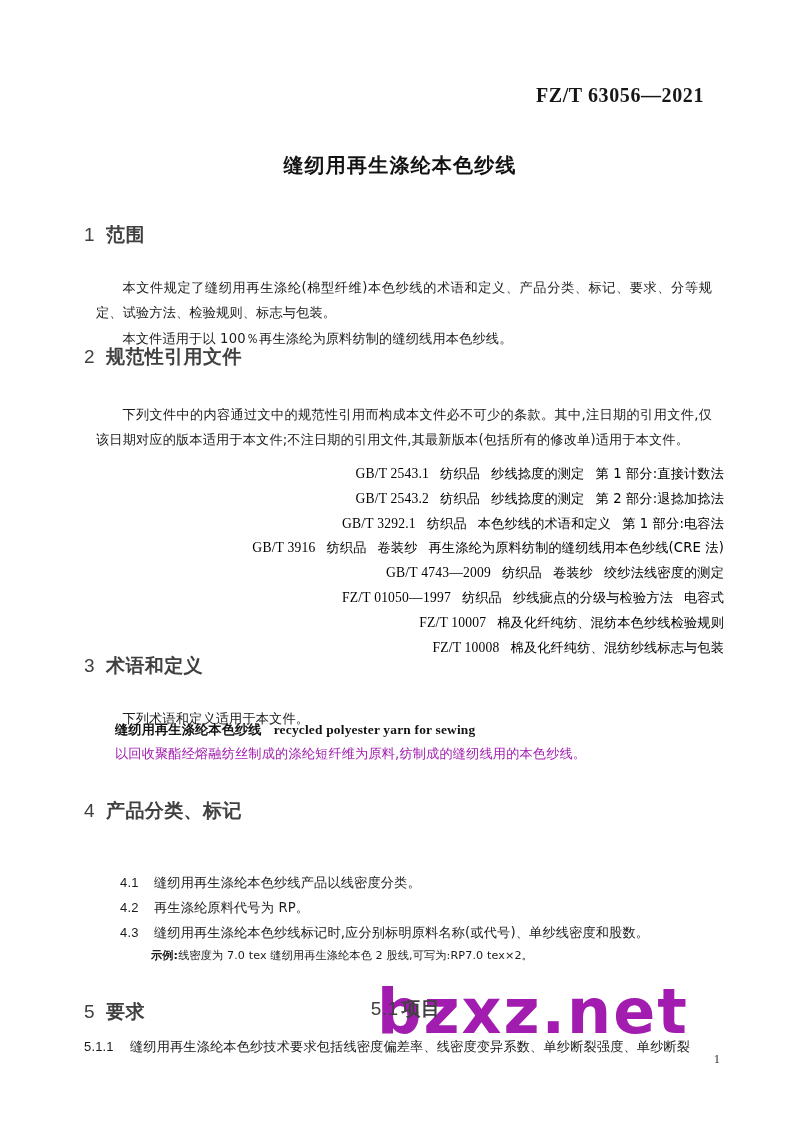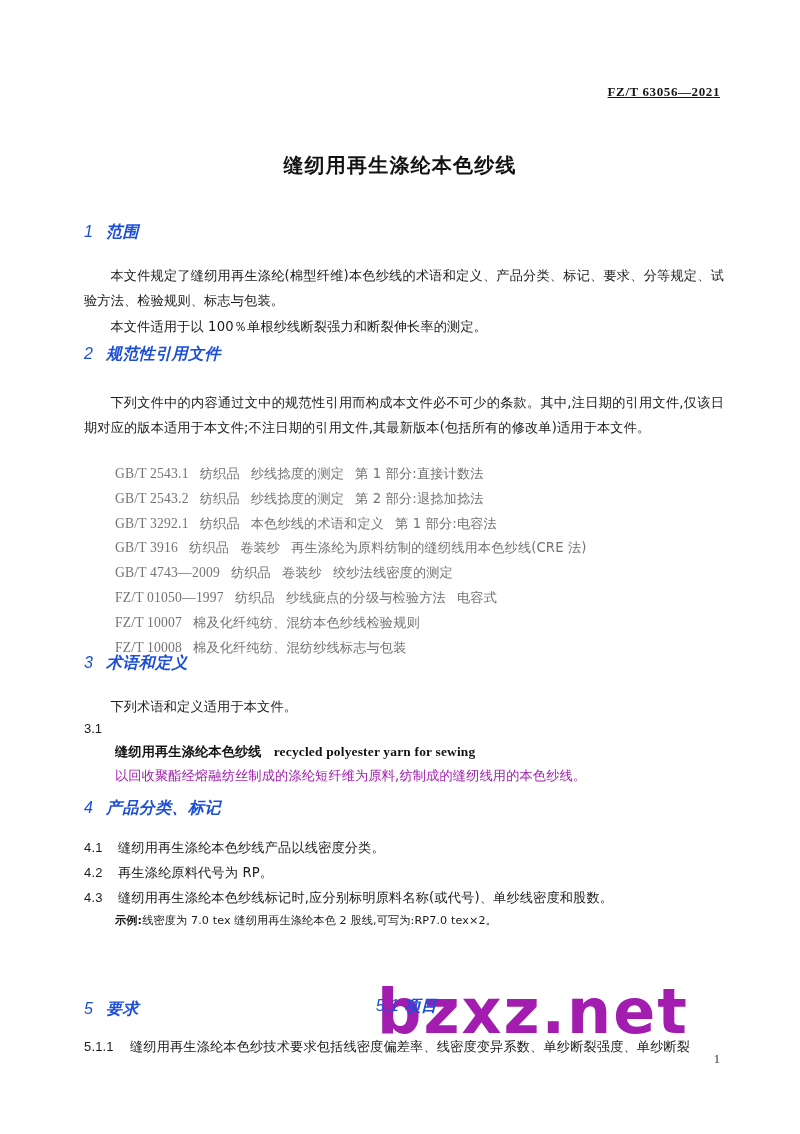--- a/index.html
+++ b/index.html
@@ -42,28 +42,27 @@
 
   .content {
     position: relative;
     z-index: 2;
   }
 
   
   .running-head {
     position: absolute;
     top: 84px;
-    right: 80px;
-    font-family: "Liberation Serif", serif;
-    font-weight: 700;
-    font-size: 13px;
+    right: 96px;
+    font-family: "Liberation Serif", serif;
+    font-weight: 700;
+    font-size: 20px;
     letter-spacing: 0.6px;
     color: #171717;
     white-space: nowrap;
-    text-decoration: underline;
   }
 
   
   .doc-title {
     position: absolute;
     top: 152px;
     left: 0;
     width: 800px;
     text-align: center;
     font-family: "DejaVu Sans", sans-serif;
@@ -78,43 +77,42 @@
     position: absolute;
     left: 84px;
     width: 640px;
     box-sizing: border-box;
   }
 
   
   .sec-head {
     font-family: "DejaVu Sans", sans-serif;
     font-weight: 700;
-    font-size: 16px;
-    color: #1d4ed8;
+    font-size: 19px;
+    color: #404040;
     letter-spacing: 0.4px;
     white-space: nowrap;
-    font-style: italic;
   }
   .sec-head .num {
     display: inline-block;
     min-width: 22px;
     font-family: "Liberation Sans", sans-serif;
     font-weight: 400;
   }
 
   
   .para {
     font-family: "DejaVu Sans", sans-serif;
     font-size: 13.2px;
     line-height: 25px;
     color: #1b1b1b;
     text-align: justify;
     text-justify: inter-character;
     letter-spacing: 0.15px;
-    margin: 0;
+    margin: 12px;
   }
   .para.indent {
     text-indent: 2em;
   }
 
   
   .clause {
     font-family: "DejaVu Sans", sans-serif;
     font-size: 13.2px;
     line-height: 25px;
@@ -133,24 +131,25 @@
     flex: 1 1 auto;
     text-align: justify;
     text-justify: inter-character;
   }
 
   
   .ref-line {
     font-family: "DejaVu Sans", sans-serif;
     font-size: 13.2px;
     line-height: 24.8px;
-    color: #737373;
+    color: #000000;
     padding-left: 31px;
     white-space: nowrap;
     letter-spacing: 0.15px;
+    text-align: right;
   }
   .ref-line .code {
     font-family: "Liberation Serif", serif;
     font-size: 13.6px;
     letter-spacing: 0.2px;
   }
   .ref-line .gap {
     display: inline-block;
     width: 11px;
   }
@@ -234,21 +233,21 @@
       <div class="sec-head">
         <span class="num lat">1</span><span>范围</span>
       </div>
     </div>
 
     <div class="blk" style="top:263px;">
       <p class="para indent">本文件规定了缝纫用再生涤纶(棉型纤维)本色纱线的术语和定义、产品分类、标记、要求、分等规定、试验方法、检验规则、标志与包装。</p>
     </div>
 
     <div class="blk" style="top:314px;">
-      <p class="para indent">本文件适用于以 100％单根纱线断裂强力和断裂伸长率的测定。</p>
+      <p class="para indent">本文件适用于以 100％再生涤纶为原料纺制的缝纫线用本色纱线。</p>
     </div>
 
     <div class="blk" style="top:344px;">
       <div class="sec-head">
         <span class="num lat">2</span><span>规范性引用文件</span>
       </div>
     </div>
 
     <div class="blk" style="top:390px;">
       <p class="para indent">下列文件中的内容通过文中的规范性引用而构成本文件必不可少的条款。其中,注日期的引用文件,仅该日期对应的版本适用于本文件;不注日期的引用文件,其最新版本(包括所有的修改单)适用于本文件。</p>
@@ -294,34 +293,33 @@
       <div class="sec-head">
         <span class="num lat">3</span><span>术语和定义</span>
       </div>
     </div>
 
     <div class="blk" style="top:694px;">
       <p class="para indent">下列术语和定义适用于本文件。</p>
     </div>
 
     <div class="blk" style="top:718px;">
-      <div class="term-num">3.1</div>
       <div class="term-line">
         <span>缝纫用再生涤纶本色纱线</span><span class="sp"></span><span class="en">recycled polyester yarn for sewing</span>
       </div>
       <div class="term-def">以回收聚酯经熔融纺丝制成的涤纶短纤维为原料,纺制成的缝纫线用的本色纱线。</div>
     </div>
 
     <div class="blk" style="top:798px;">
       <div class="sec-head">
         <span class="num lat">4</span><span>产品分类、标记</span>
       </div>
     </div>
 
-    <div class="blk" style="top:835px;">
+    <div class="blk" style="top:870px;margin-left:36px;">
 
       <div class="clause">
         <span class="cnum">4.1</span>
         <span class="ctext">缝纫用再生涤纶本色纱线产品以线密度分类。</span>
       </div>
 
       <div class="clause">
         <span class="cnum">4.2</span>
         <span class="ctext">再生涤纶原料代号为 RP。</span>
       </div>

